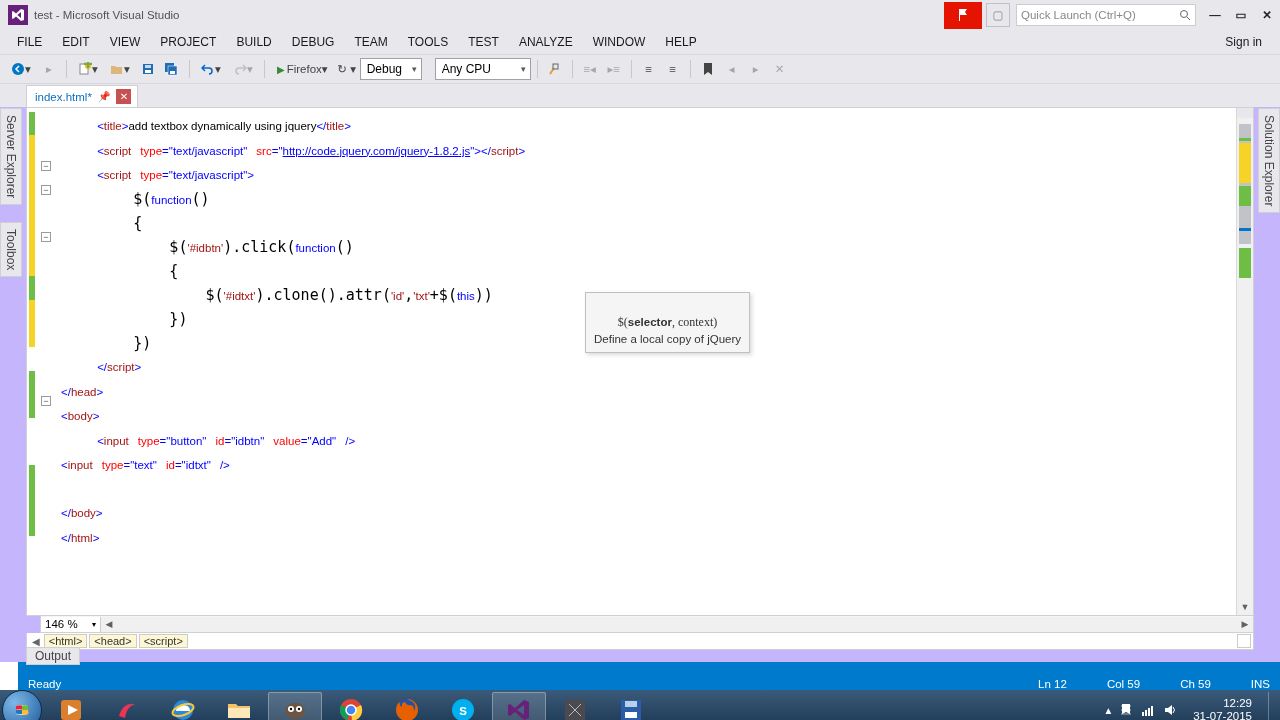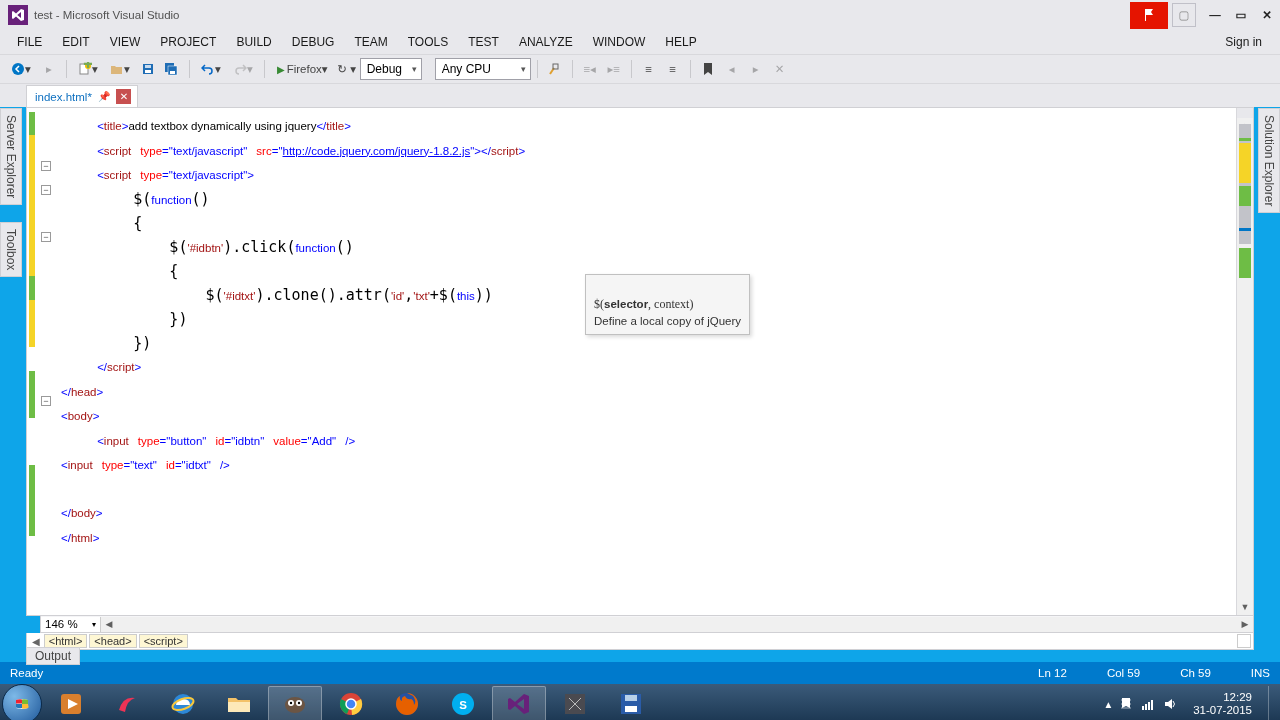--- a/index.html
+++ b/index.html
@@ -17,21 +17,21 @@
 .signin-float{position:absolute;right:18px;top:35px;font-size:12px;color:#1a1a1a;}
 .menubar{height:24px;background:#e8e8ec;display:flex;align-items:center;padding-left:8px;gap:2px;}
 .menubar .mi{padding:3px 9px;color:#1a1a1a;font-size:12px;}
 .toolbar{height:30px;background:#e8e8ec;border-top:1px solid #d8d8dc;border-bottom:1px solid #d8d8dc;display:flex;align-items:center;padding-left:6px;gap:2px;}
 .toolbar .sep{width:1px;height:18px;background:#c8c8cc;margin:0 4px;}
 .toolbar .tb{width:22px;height:22px;display:flex;align-items:center;justify-content:center;color:#444;border-radius:2px;}
 .toolbar .tb.dd{width:30px;}
 .toolbar .ddtext{height:22px;border:1px solid #a0a0a8;background:#fff;display:flex;align-items:center;padding:0 18px 0 6px;position:relative;font-size:12px;}
 .toolbar .ddtext::after{content:"▾";position:absolute;right:4px;font-size:9px;color:#555;}
 .toolbar .play{color:#388a34;font-size:10px;margin-right:2px;}
-.mainarea{position:relative;height:578px;background:#0ea5e9;}
+.mainarea{position:relative;height:578px;background:#c4b5fd;}
 .tabwell{height:23px;background:#e8e8ec;display:flex;align-items:flex-end;padding-left:26px;}
 .filetab{height:22px;background:#fff;color:#0e70c0;padding:0 6px 0 8px;display:flex;align-items:center;border-top:1px solid #d0d0d4;border-left:1px solid #d0d0d4;border-right:1px solid #d0d0d4;gap:6px;font-size:12px;}
 .filetab .pin{color:#888;font-size:10px;}
 .filetab .close{width:15px;height:15px;background:#c75050;color:#fff;display:flex;align-items:center;justify-content:center;font-size:10px;line-height:1;}
 .sidetab{position:absolute;left:0;background:#e8e8ec;color:#444;writing-mode:vertical-rl;text-orientation:mixed;padding:6px 3px;border:1px solid #d0d0d4;font-size:12px;}
 .sidetab.se{top:24px;}
 .sidetab.tbx{top:138px;}
 .sidetab.right{left:auto;right:0;top:24px;writing-mode:vertical-rl;}
 .editor{position:absolute;left:26px;right:26px;top:23px;bottom:46px;background:#fff;border:1px solid #d0d0d4;overflow:hidden;}
 .editor-inner{display:flex;height:100%;}
@@ -54,21 +54,21 @@
 .zoom-row{position:absolute;left:40px;right:26px;bottom:29px;height:17px;display:flex;align-items:center;border:1px solid #d0d0d4;border-top:0;background:#f5f5f7;}
 .zoom-row .zoomdd{width:60px;height:15px;border-right:1px solid #ccc;display:flex;align-items:center;padding:0 4px;font-size:11px;background:#fff;}
 .zoom-row .hscroll{flex:1;background:#f0f0f0;position:relative;height:15px;}
 .zoom-row .hscroll .arrow{position:absolute;top:0;bottom:0;width:16px;display:flex;align-items:center;justify-content:center;color:#606060;font-size:9px;}
 .breadcrumb-row{position:absolute;left:26px;right:26px;bottom:12px;height:17px;border:1px solid #d0d0d4;border-top:0;display:flex;align-items:center;background:#fff;padding-left:3px;gap:2px;}
 .breadcrumb-row .bc{border:1px solid #ccc;background:#fef7d4;padding:0 4px;font-size:11px;color:#333;}
 .breadcrumb-row .ar{font-size:10px;color:#666;padding:0 2px;}
 .breadcrumb-row .endbox{margin-left:auto;width:14px;height:14px;border:1px solid #ccc;margin-right:2px;}
 .output-tab{position:absolute;left:26px;right:26px;bottom:-2px;height:16px;display:flex;align-items:center;}
 .output-tab span{background:#e8e8ec;padding:1px 8px;border:1px solid #d0d0d4;font-size:12px;color:#444;}
-.statusbar{height:22px;background:#007acc;color:#fff;display:flex;align-items:center;padding:0 10px;font-size:12px;}
+.statusbar{height:28px;background:#007acc;color:#fff;display:flex;align-items:flex-end;padding:0 10px;font-size:12px;margin-left:18px;}
 .statusbar .sgap{flex:1;}
 .statusbar .sitem{margin-right:40px;}
 .taskbar{height:40px;background:linear-gradient(#3b5b7a,#1a3550);display:flex;align-items:center;padding-left:2px;gap:2px;}
 .taskbar .tb-item{width:54px;height:36px;display:flex;align-items:center;justify-content:center;border-radius:2px;}
 .taskbar .tb-item.active{background:rgba(255,255,255,0.15);box-shadow:inset 0 0 0 1px rgba(255,255,255,0.3);}
 .taskbar .tray{margin-left:auto;display:flex;align-items:center;gap:8px;color:#fff;padding-right:4px;font-size:11px;}
 .taskbar .clock{text-align:right;line-height:13px;padding:0 8px;}
 .orb{width:40px;height:40px;border-radius:50%;background:radial-gradient(circle at 30% 30%,#7db9e8,#1e5799);border:1px solid #0a2a4a;display:flex;align-items:center;justify-content:center;}
 .ico{width:28px;height:28px;display:flex;align-items:center;justify-content:center;}
 svg{display:block;}
@@ -83,20 +83,27 @@
       </svg>
   </div>
   <div class="title">test - Microsoft Visual Studio</div>
   <div class="spacer"></div>
   <div class="flag">
     <svg width="14" height="14" viewBox="0 0 14 14">
         <path fill="#fff" d="M3 1 h1 v12 h-1z M4 1 h7 l-2 3 l2 3 h-7 z"></path>
       </svg>
   </div>
   <div class="dim-square">▢</div>
+  <div class="qlaunch">
+    <span>Quick Launch (Ctrl+Q)</span>
+    <svg width="12" height="12" viewBox="0 0 12 12">
+        <circle cx="5" cy="5" r="3.5" fill="none" stroke="#666"></circle>
+        <line x1="8" y1="8" x2="11" y2="11" stroke="#666"></line>
+      </svg>
+  </div>
   <div class="winbtn">—</div>
   <div class="winbtn">▭</div>
   <div class="winbtn">✕</div>
 </div>
 
 <div class="menubar">
   <div class="mi">FILE</div>
   <div class="mi">EDIT</div>
   <div class="mi">VIEW</div>
   <div class="mi">PROJECT</div>
@@ -216,21 +223,21 @@
             })
         })
     <span class="t-blue">&lt;/</span><span class="t-maroon">script</span><span class="t-blue">&gt;</span>
 <span class="t-blue">&lt;/</span><span class="t-maroon">head</span><span class="t-blue">&gt;</span>
 <span class="t-blue">&lt;</span><span class="t-maroon">body</span><span class="t-blue">&gt;</span>
     <span class="t-blue">&lt;</span><span class="t-maroon">input</span> <span class="t-red">type</span><span class="t-blue">="</span><span class="t-blue">button</span><span class="t-blue">"</span> <span class="t-red">id</span><span class="t-blue">="</span><span class="t-blue">idbtn</span><span class="t-blue">"</span> <span class="t-red">value</span><span class="t-blue">="</span><span class="t-blue">Add</span><span class="t-blue">"</span> <span class="t-blue">/&gt;</span>
 <span class="t-blue">&lt;</span><span class="t-maroon">input</span> <span class="t-red">type</span><span class="t-blue">="</span><span class="t-blue">text</span><span class="t-blue">"</span> <span class="t-red">id</span><span class="t-blue">="</span><span class="t-blue">idtxt</span><span class="t-blue">"</span> <span class="t-blue">/&gt;</span>
 
 <span class="t-blue">&lt;/</span><span class="t-maroon">body</span><span class="t-blue">&gt;</span>
 <span class="t-blue">&lt;/</span><span class="t-maroon">html</span><span class="t-blue">&gt;</span>
-<div class="intellisense" style="left:530px;top:166px;">
+<div class="intellisense" style="left:530px;top:184px;text-align:center;">
 $(<b>selector</b>, context)<br><span>Define a local copy of jQuery</span>
 </div>
 </div>
     </div>
     <div class="vscroll">
       <div class="split"></div>
       <div class="arrow" style="top:10px;">▲</div>
       <div class="thumb"></div>
       <div class="arrow" style="bottom:0;">▼</div>
       <div class="ovmarker" style="top:30px;background:#6ebd45;"></div>

